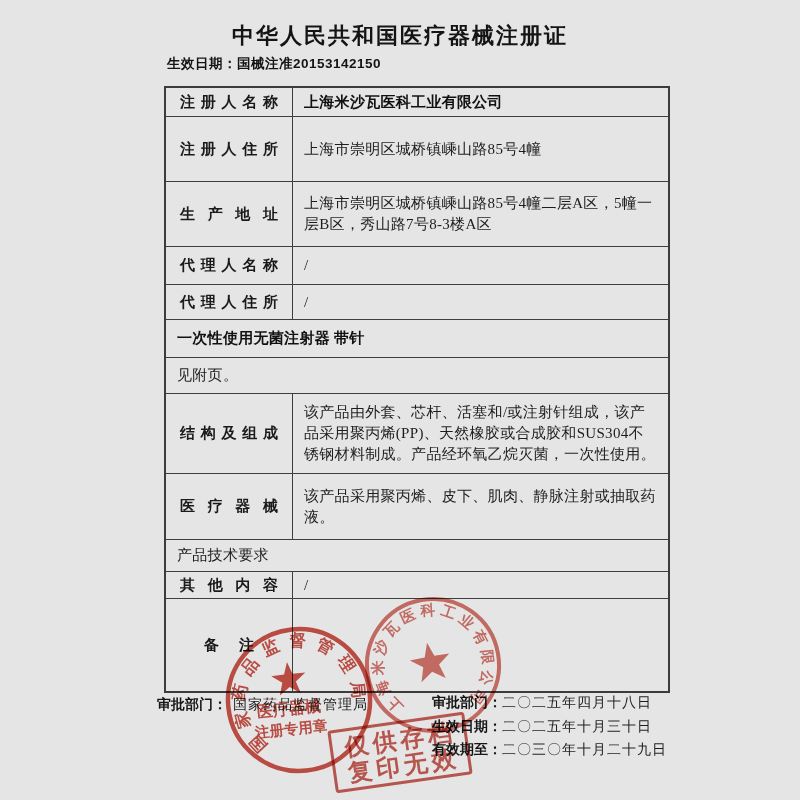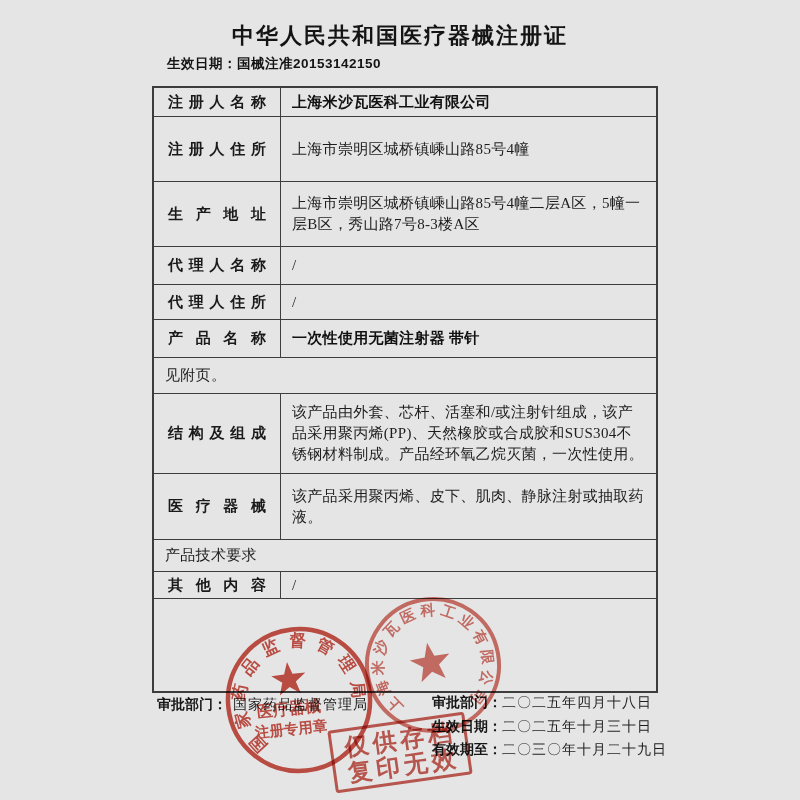--- a/index.html
+++ b/index.html
@@ -12,21 +12,21 @@
     position:absolute;left:0;top:21px;width:100%;margin:0;
     text-align:center;font-size:22px;font-weight:bold;letter-spacing:2px;
     color:#141414;font-family:"Liberation Sans", sans-serif;
   }
   .regno{
     position:absolute;left:167px;top:55px;font-size:13.5px;font-weight:bold;
     color:#141414;font-family:"Liberation Sans", sans-serif;letter-spacing:.5px;
   }
   
   .cert-table{
-    position:absolute;left:152px;top:86px;width:506px;
+    position:absolute;left:164px;top:86px;width:506px;
     border:2px solid #3c3c3c;box-sizing:border-box;background:transparent;
   }
   .row{display:flex;border-bottom:1.5px solid #3e3e3e;box-sizing:border-box;}
   .row:last-child{border-bottom:none;}
   .cell{box-sizing:border-box;}
   .cell.label{
     width:127px;flex:0 0 127px;border-right:1.5px solid #3e3e3e;
     display:flex;align-items:center;padding:0 14px;
     font-family:"Liberation Sans", sans-serif;font-weight:bold;font-size:15px;color:#1a1a1a;
   }
@@ -103,23 +103,20 @@
         </div>
       <div class="cell value">/</div>
     </div>
     <div class="row r4">
       <div class="cell label">
           <span>代理人住所</span>
         </div>
       <div class="cell value">/</div>
     </div>
     <div class="row r5 v-bold">
-      <div class="cell label">
-          <span>产品名称</span>
-        </div>
       <div class="cell value">一次性使用无菌注射器 带针</div>
     </div>
     <div class="row r6">
       <div class="cell value">见附页。</div>
     </div>
     <div class="row r7">
       <div class="cell label">
           <span>结构及组成</span>
         </div>
       <div class="cell value">该产品由外套、芯杆、活塞和/或注射针组成，该产品采用聚丙烯(PP)、天然橡胶或合成胶和SUS304不锈钢材料制成。产品经环氧乙烷灭菌，一次性使用。</div>
@@ -133,20 +130,23 @@
     <div class="row r9">
       <div class="cell value">产品技术要求</div>
     </div>
     <div class="row r10">
       <div class="cell label">
           <span>其他内容</span>
         </div>
       <div class="cell value">/</div>
     </div>
     <div class="row r11">
+      <div class="cell label narrow">
+          <span>备　注</span>
+        </div>
       <div class="cell value"></div>
     </div>
   </div>
 
   <div class="approval">
     <span class="lab">审批部门：</span><span class="val">国家药品监督管理局</span>
   </div>
 
   <div class="dates">
     <div class="dline">

